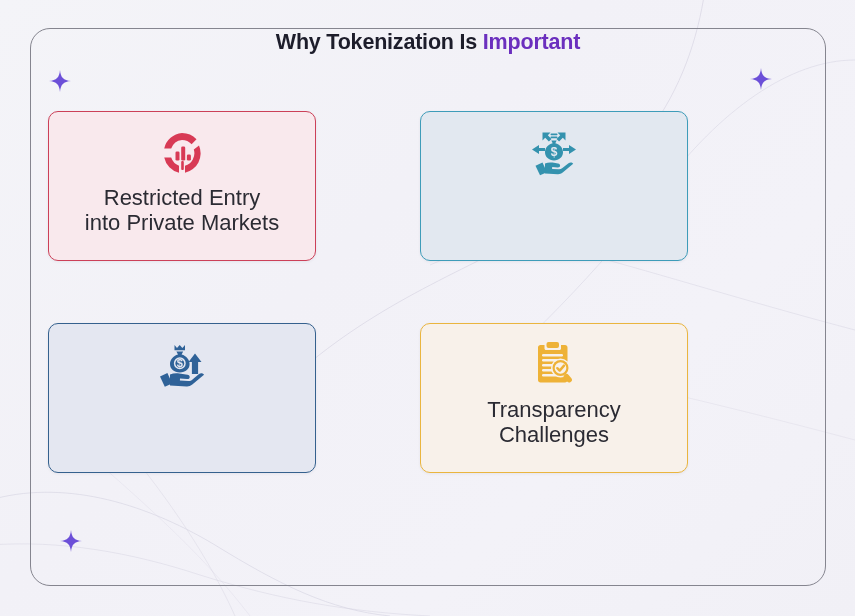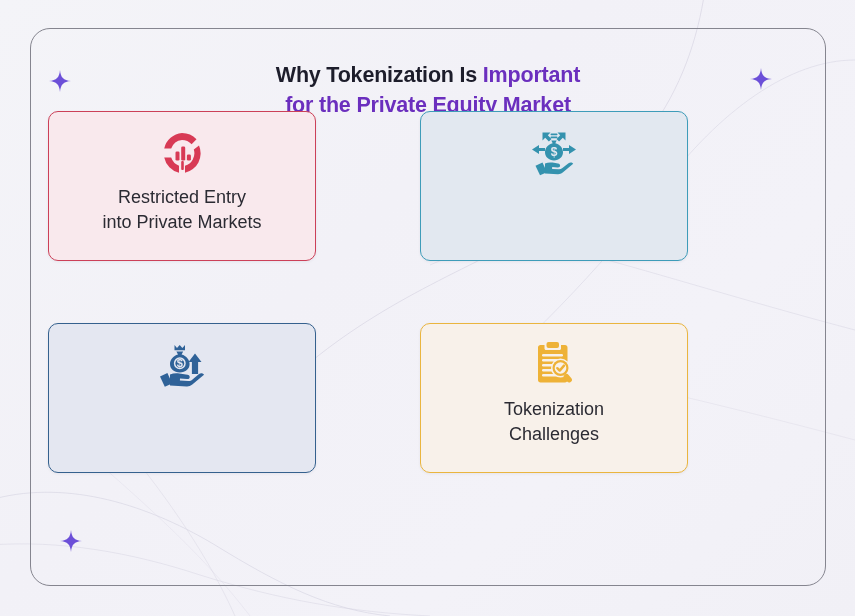--- a/index.html
+++ b/index.html
@@ -94,21 +94,21 @@
     width: 52px;
     height: 52px;
     display: flex;
     align-items: center;
     justify-content: center;
     margin-bottom: 6px;
   }
   .card-icon svg { display: block; }
 
   .card-label {
-    font-size: 18px;
+    font-size: 22px;
     line-height: 25px;
     color: #2b2b33;
     text-align: center;
     white-space: pre-line;
     padding: 0 8px;
   }
 
   
   .card-1 { background:#f9e9ed; border-color:#cc4058; }
   .card-2 { background:#e2e8f0; border-color:#3e9cb9; }
@@ -142,25 +142,24 @@
   <svg width="22" height="22" viewBox="0 0 22 22" xmlns="http://www.w3.org/2000/svg">
     <path d="M11 0 C11.7 7.6 14.4 10.3 22 11 C14.4 11.7 11.7 14.4 11 22 C10.3 14.4 7.6 11.7 0 11 C7.6 10.3 10.3 7.6 11 0 Z" fill="#6c4fd8"></path>
   </svg>
 </div>
 <div class="sparkle" id="sparkle-2" style="left: 60px; top: 530px;">
   <svg width="22" height="22" viewBox="0 0 22 22" xmlns="http://www.w3.org/2000/svg">
     <path d="M11 0 C11.7 7.6 14.4 10.3 22 11 C14.4 11.7 11.7 14.4 11 22 C10.3 14.4 7.6 11.7 0 11 C7.6 10.3 10.3 7.6 11 0 Z" fill="#6c4fd8"></path>
   </svg>
 </div>
 
-<div class="title-block" style="left:30px;margin-top:33px;">
+<div class="title-block" style="left:30px;">
   <div class="title-line">
     <span class="t-dark">Why Tokenization Is </span><span class="t-purple">Important</span>
   </div>
-  <div class="title-line t-purple">for the Private Equity Market</div>
 </div>
 
 <div class="grid">
 
   <div class="card card-1">
     <div class="card-icon">
       <svg width="48" height="48" viewBox="0 0 48 48" xmlns="http://www.w3.org/2000/svg">
         <g fill="#d83a55">
           <path d="M24 4 A20 20 0 0 1 38.5 10.3 L33.6 15.3 A13 13 0 0 0 24 11 Z"></path>
           <path d="M38.5 10.3 A20 20 0 0 1 42 33.5 L35.6 30.3 A13 13 0 0 0 33.6 15.3 Z" opacity="0"></path>
@@ -245,17 +244,17 @@
           <rect x="12" y="34" width="15" height="2.4" rx="1.2"></rect>
         </g>
 
         <circle cx="30.5" cy="28" r="9.5" fill="#f8f1ea"></circle>
         <circle cx="30.5" cy="28" r="8" fill="#eeb237"></circle>
         <circle cx="30.5" cy="28" r="5.8" fill="#f8f1ea"></circle>
         <path d="M27.3 28.2 L29.7 30.6 L34 25.6" fill="none" stroke="#eeb237" stroke-width="2.4" stroke-linecap="round" stroke-linejoin="round"></path>
         <rect x="35" y="33.5" width="5.5" height="9.5" rx="2.7" fill="#eeb237" transform="rotate(-42 37.7 38.2)"></rect>
       </svg>
     </div>
-    <div class="card-label">Tokenization
+    <div class="card-label">Transparency
 Challenges</div>
   </div>
 
 </div>
 
 </body></html>

